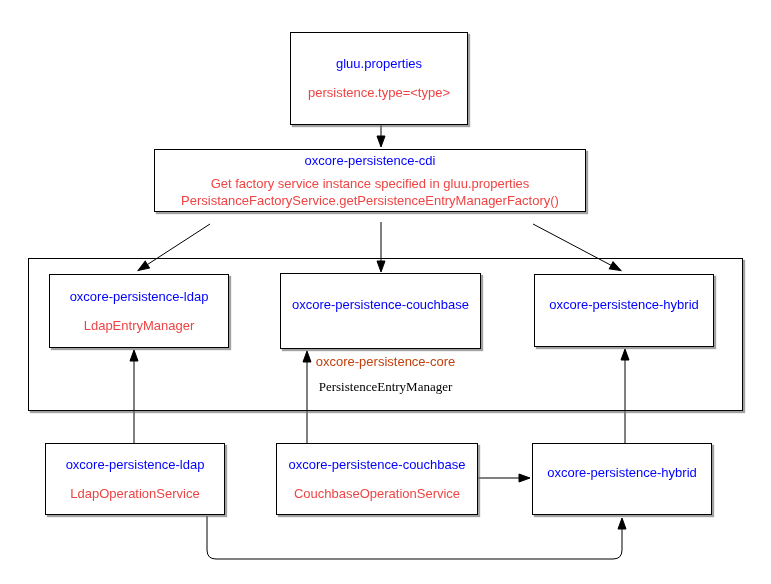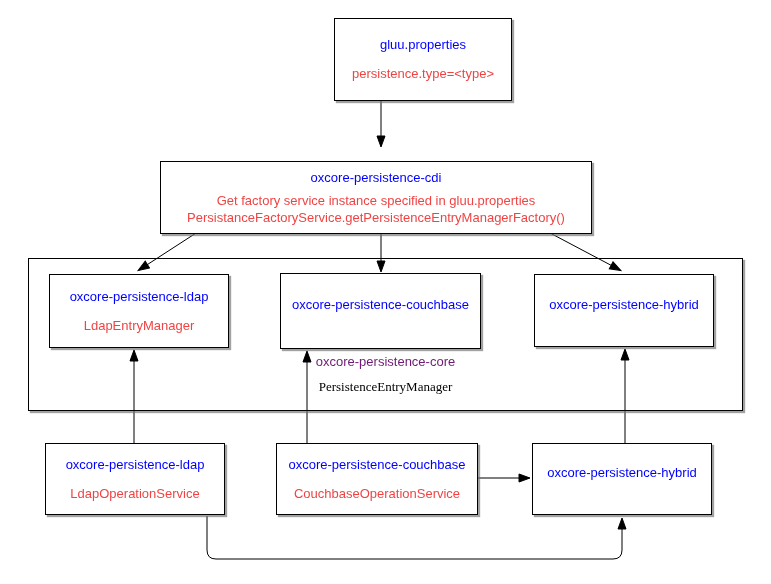--- a/index.html
+++ b/index.html
@@ -41,21 +41,21 @@
     box-shadow: 2px 2px 1px rgba(110,110,110,0.65);
     background: transparent;
     box-sizing: border-box;
   }
   .container-label {
     position: absolute;
     width: 100%;
     text-align: center;
     white-space: nowrap;
   }
-  .container-label.title { color: #701a75; }
+  .container-label.title { color: #c2410c; }
 </style>
 </head>
 <body>
 
 <div class="canvas">
 
   <svg class="arrow-layer" viewBox="0 0 771 584" width="771" height="584" xmlns="http://www.w3.org/2000/svg">
     <defs>
       <marker id="arrowhead" markerUnits="userSpaceOnUse" markerWidth="14" markerHeight="12" refX="11" refY="5" orient="auto">
         <path d="M1,1 L12,5 L1,9 Z" fill="#000000" stroke="#000000" stroke-width="1"></path>
@@ -74,26 +74,26 @@
 
     <path d="M307,443 L307,352" fill="none" stroke="#000000" stroke-width="1" marker-end="url(#arrowhead)"></path>
 
     <path d="M625,443 L625,350" fill="none" stroke="#000000" stroke-width="1" marker-end="url(#arrowhead)"></path>
 
     <path d="M478,478 L529,478" fill="none" stroke="#000000" stroke-width="1" marker-end="url(#arrowhead)"></path>
 
     <path d="M207,516 L207,550 Q207,559 216,559 L613,559 Q622,559 622,550 L622,519" fill="none" stroke="#000000" stroke-width="1" marker-end="url(#arrowhead)"></path>
   </svg>
 
-  <div class="node" style="left:290px; top:18px; width:178px; height:83px;margin-left:44px;">
+  <div class="node" style="left:290px; top:32px; width:178px; height:93px;">
     <div class="node-title">gluu.properties</div>
     <div class="node-body">persistence.type=&lt;type&gt;</div>
   </div>
 
-  <div class="node cdi" style="left:160px; top:149px; width:432px; height:73px;margin-top:12px;">
+  <div class="node cdi" style="left:154px; top:149px; width:432px; height:63px;">
     <div class="node-title">oxcore-persistence-cdi</div>
     <div class="node-body">Get factory service instance specified in gluu.properties</div>
     <div class="node-body">PersistanceFactoryService.getPersistenceEntryManagerFactory()</div>
   </div>
 
   <div class="container-box" style="left:28px; top:258px; width:715px; height:153px;">
     <div class="container-label title" style="top:95px;">oxcore-persistence-core</div>
     <div class="container-label" style="top:120px;font-family:Liberation Serif, serif;">PersistenceEntryManager</div>
   </div>
 

